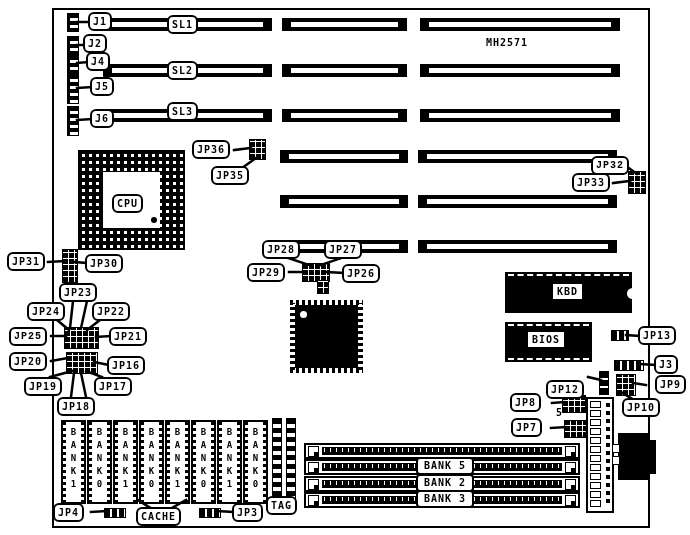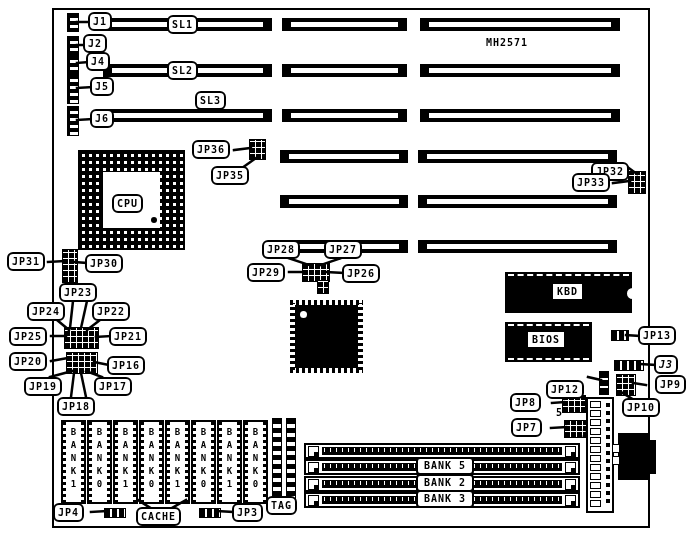--- a/index.html
+++ b/index.html
@@ -103,57 +103,57 @@
 
   <div class="slot" style="left:280px;top:150px;width:128px;"></div>
   <div class="slot" style="left:418px;top:150px;width:199px;"></div>
   <div class="slot" style="left:280px;top:195px;width:128px;"></div>
   <div class="slot" style="left:418px;top:195px;width:199px;"></div>
   <div class="slot" style="left:280px;top:240px;width:128px;"></div>
   <div class="slot" style="left:418px;top:240px;width:199px;"></div>
 
   <div class="lbl" style="left:167px;top:15px;">SL1</div>
   <div class="lbl" style="left:167px;top:61px;">SL2</div>
-  <div class="lbl" style="left:167px;top:91px;margin-left:28px;">SL3</div>
+  <div class="lbl" style="left:167px;top:102px;">SL3</div>
 
   <div class="hdr" style="left:67px;top:13px;height:17px;"></div>
   <div class="hdr" style="left:67px;top:36px;height:17px;"></div>
   <div class="hdr" style="left:67px;top:55px;height:17px;"></div>
   <div class="hdr" style="left:67px;top:74px;height:28px;"></div>
   <div class="hdr" style="left:67px;top:106px;height:28px;"></div>
   <div class="lbl" style="left:88px;top:12px;">J1</div>
   <div class="lbl" style="left:83px;top:34px;">J2</div>
   <div class="lbl" style="left:86px;top:52px;">J4</div>
   <div class="lbl" style="left:90px;top:77px;">J5</div>
   <div class="lbl" style="left:90px;top:109px;">J6</div>
 
   <div class="jgrid" style="left:249px;top:139px;width:15px;height:19px;"></div>
   <div class="lbl" style="left:192px;top:140px;">JP36</div>
   <div class="lbl" style="left:211px;top:166px;">JP35</div>
 
   <div class="jgrid" style="left:628px;top:171px;width:16px;height:21px;"></div>
-  <div class="lbl" style="left:591px;top:162px;">JP32</div>
+  <div class="lbl" style="left:591px;top:156px;font-family:Liberation Mono, monospace;">JP32</div>
   <div class="lbl" style="left:572px;top:173px;">JP33</div>
 
   <div class="cpu" style="left:78px;top:150px;width:107px;height:100px;">
     <div class="cpu-inner" style="left:25px;top:22px;width:57px;height:56px;"></div>
     <div class="cpu-dot" style="left:73px;top:67px;"></div>
   </div>
   <div class="lbl" style="left:112px;top:194px;">CPU</div>
 
   <div class="jgrid" style="left:62px;top:249px;width:14px;height:32px;"></div>
   <div class="lbl" style="left:7px;top:252px;">JP31</div>
   <div class="lbl" style="left:85px;top:254px;text-align:center;">JP30</div>
 
   <div class="jgrid" style="left:64px;top:327px;width:33px;height:20px;"></div>
   <div class="jgrid" style="left:66px;top:352px;width:30px;height:20px;"></div>
   <div class="lbl" style="left:59px;top:283px;">JP23</div>
   <div class="lbl" style="left:27px;top:302px;">JP24</div>
   <div class="lbl" style="left:92px;top:302px;">JP22</div>
-  <div class="lbl" style="left:9px;top:327px;">JP25</div>
+  <div class="lbl" style="left:9px;top:327px;font-family:Liberation Mono, monospace;">JP25</div>
   <div class="lbl" style="left:109px;top:327px;">JP21</div>
   <div class="lbl" style="left:9px;top:352px;">JP20</div>
   <div class="lbl" style="left:107px;top:356px;">JP16</div>
   <div class="lbl" style="left:24px;top:377px;">JP19</div>
   <div class="lbl" style="left:94px;top:377px;">JP17</div>
   <div class="lbl" style="left:57px;top:397px;">JP18</div>
 
   <div class="jgrid" style="left:302px;top:263px;width:26px;height:17px;"></div>
   <div class="jgrid" style="left:317px;top:280px;width:10px;height:12px;"></div>
   <div class="lbl" style="left:262px;top:240px;">JP28</div>
@@ -174,21 +174,21 @@
   <div class="chip-lbl" style="left:551px;top:282px;">KBD</div>
   <div class="rom" style="left:505px;top:322px;width:87px;height:40px;">
     <div class="dash-top"></div>
     <div class="dash-bot"></div>
   </div>
   <div class="chip-lbl" style="left:526px;top:330px;">BIOS</div>
 
   <div class="jmini" style="left:611px;top:330px;width:16px;height:9px;"></div>
   <div class="lbl" style="left:638px;top:326px;">JP13</div>
   <div class="jmini" style="left:614px;top:360px;width:28px;height:9px;"></div>
-  <div class="lbl" style="left:654px;top:355px;font-style:italic;">J3</div>
+  <div class="lbl" style="left:654px;top:355px;">J3</div>
   <div class="jminiv" style="left:599px;top:371px;width:8px;height:22px;"></div>
   <div class="lbl" style="left:546px;top:380px;">JP12</div>
   <div class="pin-num" style="left:557px;top:384px;">5</div>
   <div class="jgrid" style="left:616px;top:374px;width:18px;height:20px;"></div>
   <div class="lbl" style="left:644px;top:375px;margin-left:11px;">JP9</div>
   <div class="lbl" style="left:622px;top:398px;">JP10</div>
 
   <div class="jgrid" style="left:562px;top:395px;width:22px;height:16px;"></div>
   <div class="lbl" style="left:510px;top:393px;">JP8</div>
   <div class="pin-num" style="left:556px;top:382px;">5</div>

